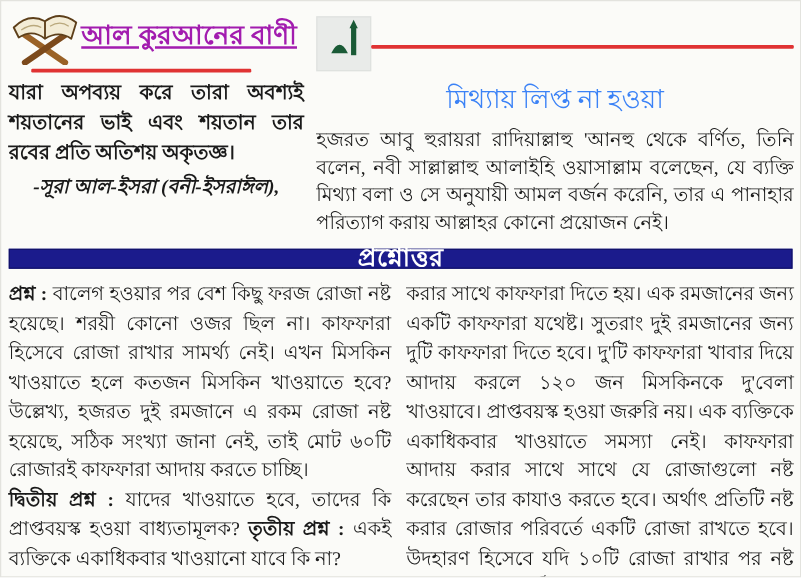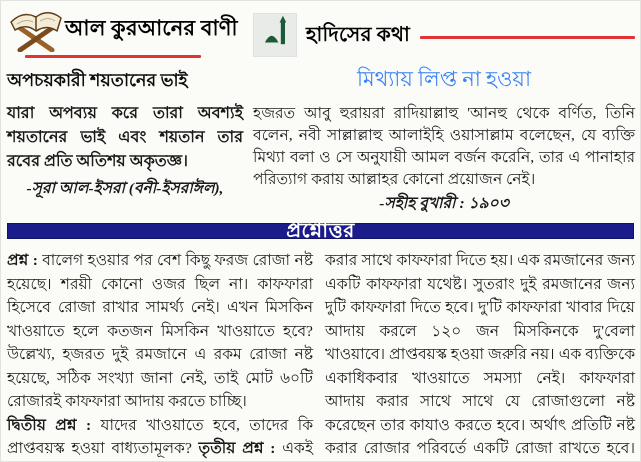--- a/index.html
+++ b/index.html
@@ -20,23 +20,24 @@
   
   .top-area { display: flex; }
   .col-left  { width: 236px; flex: 0 0 236px; }
   .col-right { flex: 1; margin-left: 10px; }
 
   .header-row { display: flex; align-items: center; }
   .quran-icon-wrap { width: 58px; height: 46px; flex: 0 0 58px; }
   .section-title {
     font-size: 21px;
     font-weight: bold;
-    color: #000000;
+    color: #a21caf;
     letter-spacing: 0.2px;
     white-space: nowrap;
+    text-decoration: underline;
   }
   .redline-left {
     height: 3px;
     background: #e03333;
     width: 176px;
     margin: 3px 0 0 18px;
     border-radius: 1px;
   }
   .mosque-icon-wrap {
     width: 44px; height: 44px; flex: 0 0 44px;
@@ -133,44 +134,41 @@
             <line x1="45" y1="22" x2="13" y2="44" stroke="#7c4a1c" stroke-width="5" stroke-linecap="round"></line>
             <path d="M4 16 Q16 4 29 11 Q41 2 54 12 L50 25 Q40 18 29 25 Q19 17 8 24 Z" fill="#f3ecd6" stroke="#5d3f1a" stroke-width="1.5" stroke-linejoin="round"></path>
             <line x1="29" y1="11" x2="29" y2="25" stroke="#5d3f1a" stroke-width="1.5"></line>
             <path d="M10 18 Q19 12 26 16 M33 15 Q41 10 48 15" fill="none" stroke="#b9a87c" stroke-width="1"></path>
           </svg>
         </span>
         <span class="section-title">আল কুরআনের বাণী</span>
       </div>
       <div class="redline-left"></div>
 
-      <div class="sub-head">অপচয়কারী শয়তানের ভাই</div>
       <div class="verse-body">যারা অপব্যয় করে তারা অবশ্যই শয়তানের ভাই এবং শয়তান তার রবের প্রতি অতিশয় অকৃতজ্ঞ।</div>
       <div class="attrib attrib-left">
         <div>-সূরা আল-ইসরা (বনী-ইসরাঈল),</div>
       </div>
     </div>
 
     <div class="col-right">
       <div class="header-row-right">
         <span class="mosque-icon-wrap">
           <svg width="40" height="40" viewBox="0 0 48 48">
             <path d="M35 9 A16.5 16.5 0 1 0 35 43 A13.5 13.5 0 1 1 35 9 Z" fill="#1a5a36"></path>
             <rect x="31" y="8" width="5" height="27" fill="#1a5a36"></rect>
             <path d="M29.5 9 L33.5 1 L37.5 9 Z" fill="#1a5a36"></path>
             <path d="M12 33 Q20 17 28 33 Z" fill="#1a5a36"></path>
           </svg>
         </span>
-        <span class="section-title">হাদিসের কথা</span>
         <span class="redline-right"></span>
       </div>
 
       <div class="hadith-title">মিথ্যায় লিপ্ত না হওয়া</div>
       <div class="hadith-body">হজরত আবু হুরায়রা রাদিয়াল্লাহু 'আনহু থেকে বর্ণিত, তিনি বলেন, নবী সাল্লাল্লাহু আলাইহি ওয়াসাল্লাম বলেছেন, যে ব্যক্তি মিথ্যা বলা ও সে অনুযায়ী আমল বর্জন করেনি, তার এ পানাহার পরিত্যাগ করায় আল্লাহর কোনো প্রয়োজন নেই।</div>
-      <div class="attrib attrib-hadith">-সহীহ বুখারী : ১৯০৩</div>
     </div>
   </div>
 
   <div class="qa-banner">
     <span class="qa-banner-text">প্রশ্নোত্তর</span>
   </div>
 
   <div class="qa-area">
     <div class="qa-col-left">
       <p class="qa-text"><span class="seg-bold">প্রশ্ন : </span><span>বালেগ হওয়ার পর বেশ কিছু ফরজ রোজা নষ্ট হয়েছে। শরয়ী কোনো ওজর ছিল না। কাফফারা হিসেবে রোজা রাখার সামর্থ্য নেই। এখন মিসকিন খাওয়াতে হলে কতজন মিসকিন খাওয়াতে হবে? উল্লেখ্য, হজরত দুই রমজানে এ রকম রোজা নষ্ট হয়েছে, সঠিক সংখ্যা জানা নেই, তাই মোট ৬০টি রোজারই কাফফারা আদায় করতে চাচ্ছি।</span></p>

